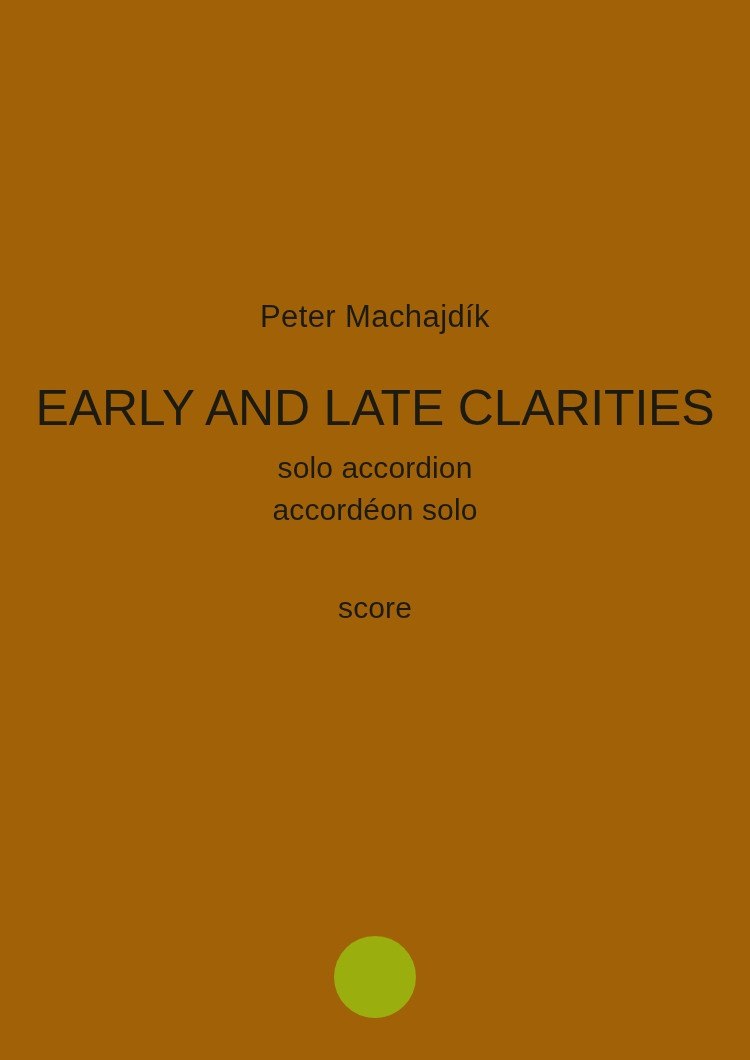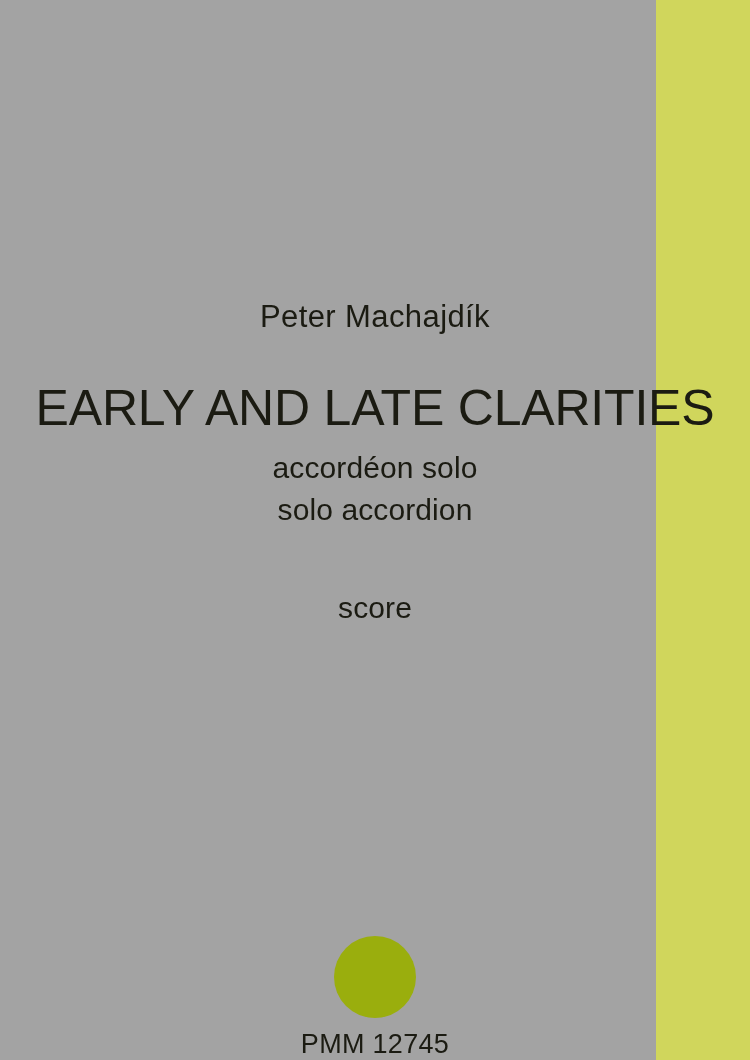--- a/index.html
+++ b/index.html
@@ -10,23 +10,23 @@
     width: 750px;
     height: 1060px;
     background: #d0d65c;
     font-family: "Liberation Sans", sans-serif;
     color: #1b1b12;
     overflow: hidden;
   }
 
   .cover {
     position: relative;
-    width: 656px;
+    width: 750px;
     height: 1060px;
-    background: #a3a3a3;
+    background: #a16207;
     box-sizing: border-box;
     text-decoration: underline;
   }
 
   .text-stack {
     position: absolute;
     top: 300px;
     left: 0;
     width: 750px;
     text-align: center;
@@ -101,28 +101,27 @@
 
 <div class="cover">
 
   <div class="text-stack">
 
     <div class="composer">Peter Machajdík</div>
 
     <div class="work-title">EARLY AND LATE CLARITIES</div>
 
     <div class="instrumentation">
+      <div class="line">solo accordion</div>
       <div class="line">accordéon solo</div>
-      <div class="line">solo accordion</div>
     </div>
 
     <div class="score-block">
       <div class="line">score</div>
     </div>
 
   </div>
 
   <div class="publisher-mark">
     <span class="logo-dot"></span>
-    <div class="catalog-number">PMM 12745</div>
   </div>
 
 </div>
 
 </body></html>

